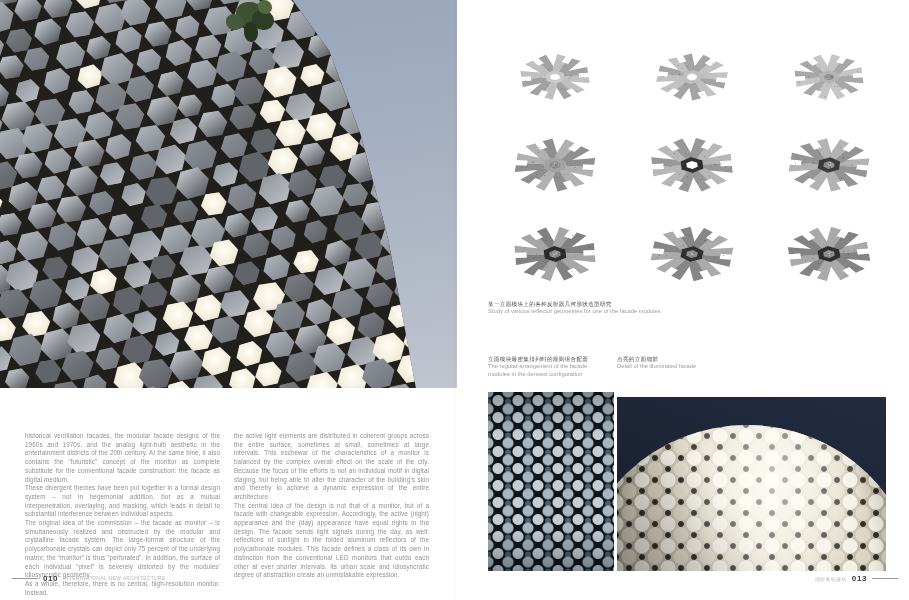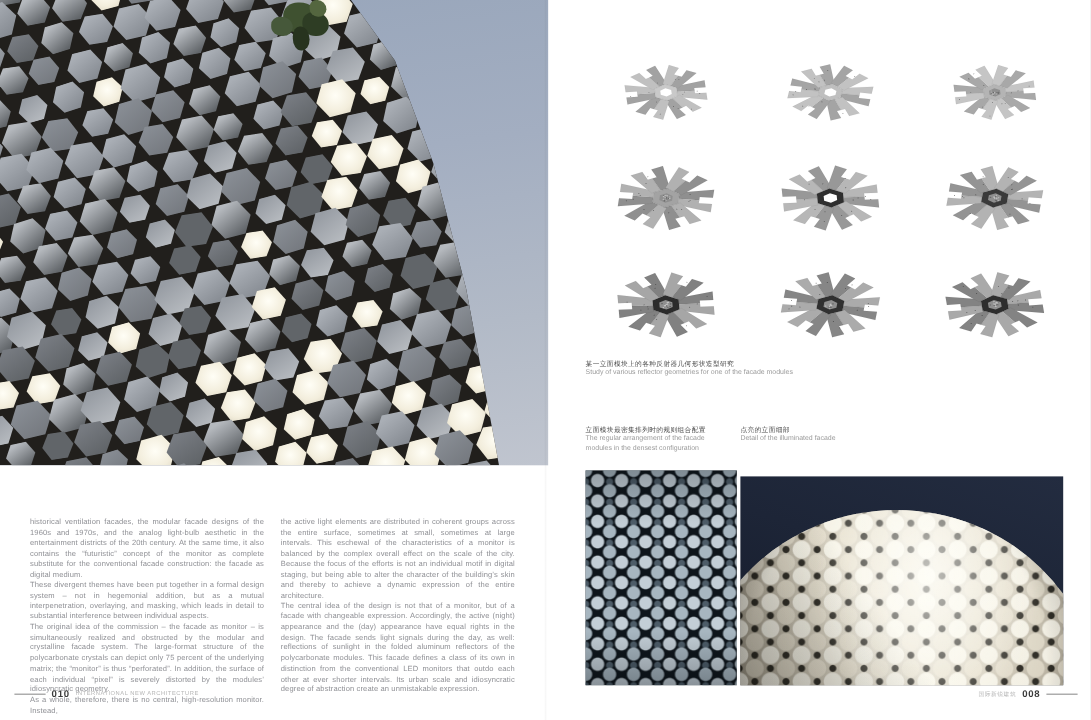--- a/index.html
+++ b/index.html
@@ -917,18 +917,18 @@
 
     <div id="photo-dome">
       <div id="dome">
         <div class="bumps"></div>
         <div class="shade"></div>
       </div>
     </div>
 
     <div class="footer" id="footer-right">
       <span class="booklabel">国际新锐建筑</span>
-      <span class="pageno">008</span>
+      <span class="pageno">013</span>
       <span class="rule"></span>
     </div>
   </div>
 
 </div>
 
 </body></html>

